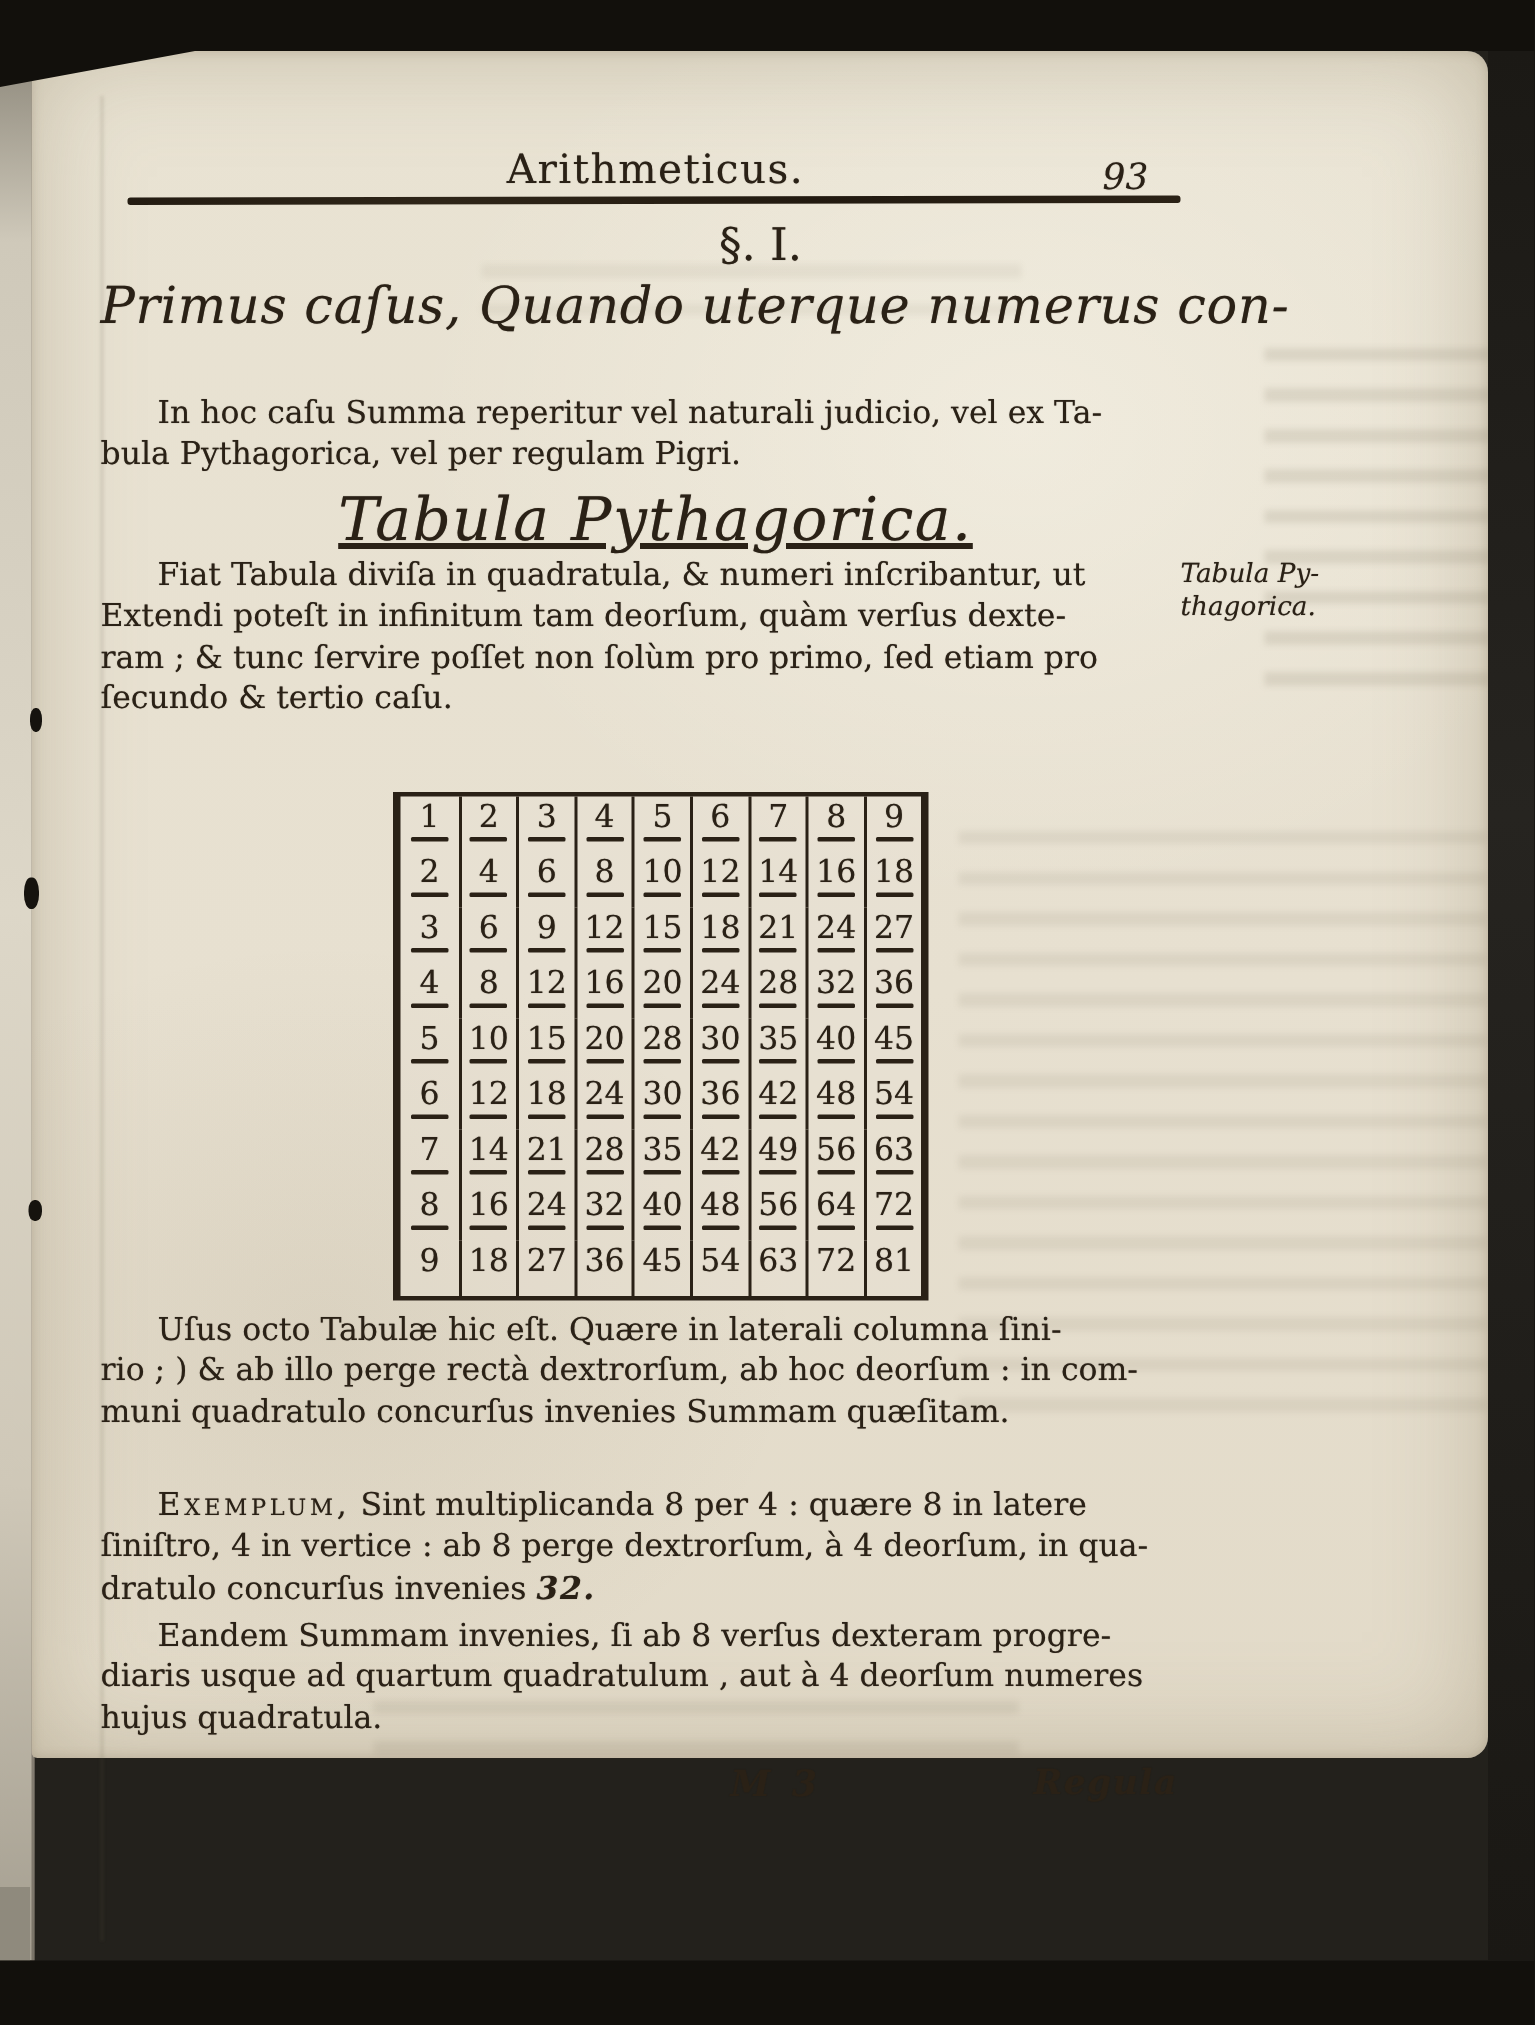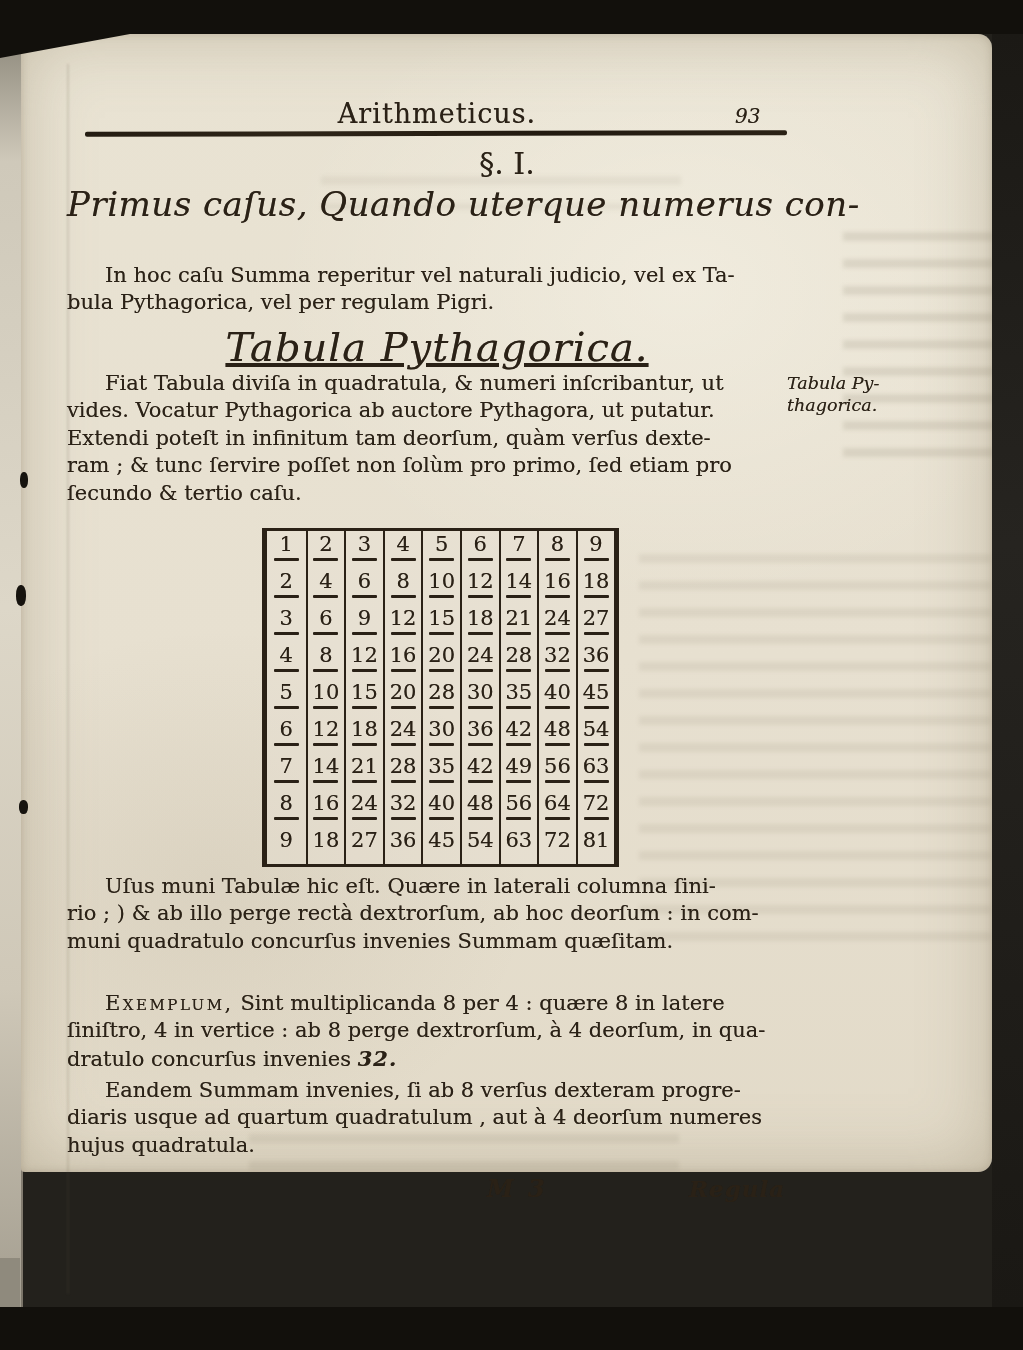--- a/index.html
+++ b/index.html
@@ -46,21 +46,21 @@
   .speck{position:absolute;background:#16130e;border-radius:45%;}
   .sp1{left:20px;top:472px;width:8px;height:16px;}
   .sp2{left:16px;top:585px;width:10px;height:21px;}
   .sp3{left:19px;top:800px;width:9px;height:14px;}
 
   
   .t{position:absolute;white-space:nowrap;text-shadow:0 0 .6px rgba(42,33,22,.55);}
   .col{left:46px;width:740px;}
   .center{text-align:center;}
   .running-title{top:64px;font-size:27px;letter-spacing:1px;}
-  .page-number{left:714px;top:70px;font-size:20px;font-style:italic;}
+  .page-number{left:714px;top:70px;font-size:24px;font-style:italic;}
   .rule{position:absolute;left:64px;top:97px;width:702px;height:5px;
     background:linear-gradient(90deg,#241c12 0%,#2e2518 30%,#221a10 65%,#2b2216 100%);
     border-radius:2px;transform:rotate(-.12deg);}
   .section-mark{top:112px;left:116px;width:740px;font-size:30px;}
   .head1{top:150px;font-size:34px;font-style:italic;letter-spacing:.5px;}
   .head2{top:196px;font-size:27px;font-style:italic;}
   .subhead{top:290px;font-size:40px;font-style:italic;letter-spacing:1px;text-decoration:underline;}
   .body-line{font-size:21px;line-height:27.4px;}
   .para{position:absolute;left:46px;}
   .p-intro{top:228px;}
@@ -112,21 +112,20 @@
 
     <div class="para p-intro">
       <div class="t body-line ind" style="position:static">In hoc caſu Summa reperitur vel naturali judicio, vel ex Ta-</div>
       <div class="t body-line" style="position:static">bula Pythagorica, vel per regulam Pigri.</div>
     </div>
 
     <div class="t col center subhead">Tabula Pythagorica.</div>
 
     <div class="para p-tintro">
       <div class="t body-line ind" style="position:static">Fiat Tabula diviſa in quadratula, &amp; numeri inſcribantur, ut</div>
-      <div class="t body-line" style="position:static">vides.  Vocatur Pythagorica ab auctore Pythagora, ut putatur.</div>
       <div class="t body-line" style="position:static">Extendi poteſt in infinitum tam deorſum, quàm verſus dexte-</div>
       <div class="t body-line" style="position:static">ram ;  &amp; tunc ſervire poſſet non ſolùm pro primo, ſed etiam pro</div>
       <div class="t body-line" style="position:static">ſecundo &amp; tertio caſu.</div>
     </div>
 
     <div class="t margin-note">
       <span>Tabula Py-</span><br>
       <span>thagorica.</span>
     </div>
 
@@ -460,21 +459,21 @@
           <div class="pcell vline">
             <span class="num">72</span>
           </div>
           <div class="pcell vline">
             <span class="num">81</span>
           </div>
         </div>
       </div>
 
     <div class="para p-usage">
-      <div class="t body-line ind" style="position:static">Uſus muni Tabulæ hic eſt.  Quære in laterali columna ſini-</div>
+      <div class="t body-line ind" style="position:static">Uſus octo Tabulæ hic eſt.  Quære in laterali columna ſini-</div>
       <div class="t body-line" style="position:static">rio ; ) &amp; ab illo perge rectà dextrorſum, ab hoc deorſum :  in com-</div>
       <div class="t body-line" style="position:static">muni quadratulo concurſus invenies Summam quæſitam.</div>
     </div>
 
     <div class="para p-example">
       <div class="t body-line ind" style="position:static">
         <span class="sc">Exemplum,</span><span> Sint multiplicanda 8 per 4 : quære 8 in latere</span>
       </div>
       <div class="t body-line" style="position:static">ſiniſtro, 4 in vertice : ab 8 perge dextrorſum, à 4 deorſum, in qua-</div>
       <div class="t body-line" style="position:static">

